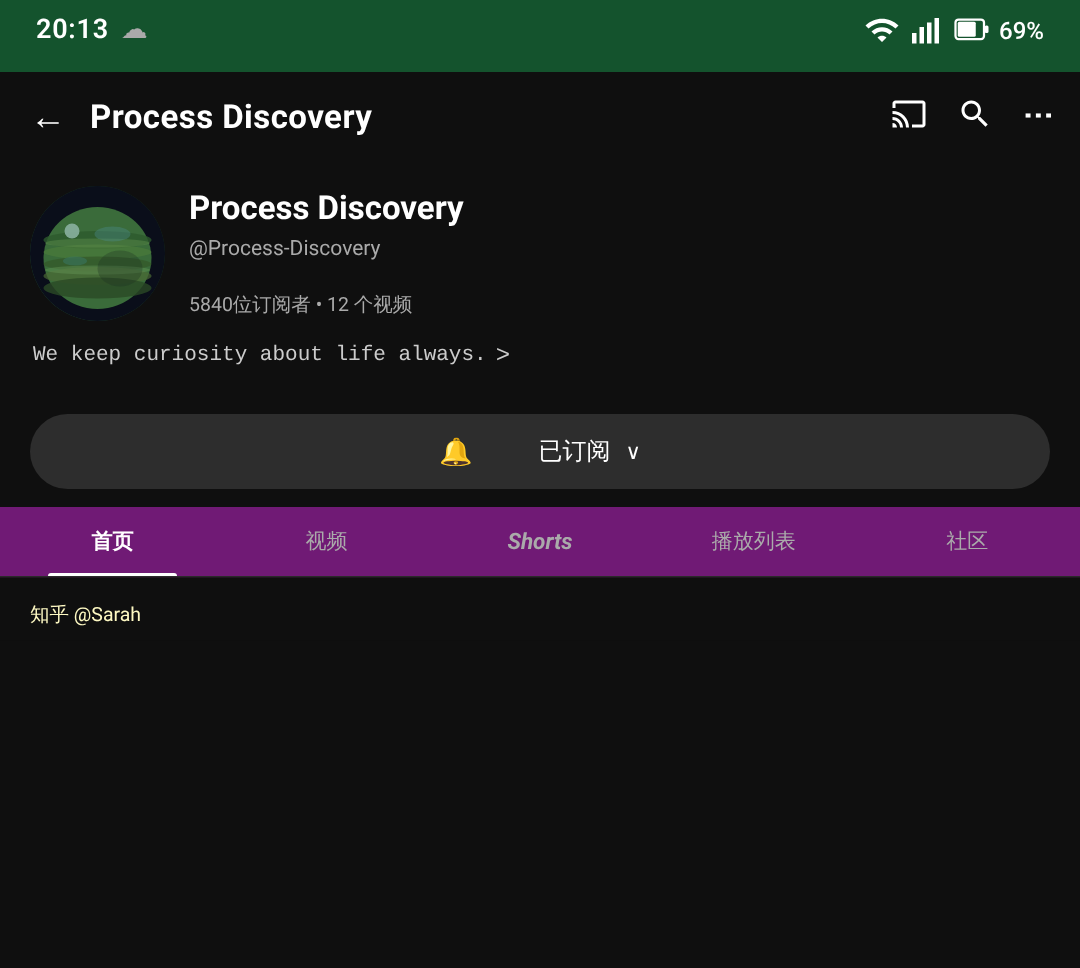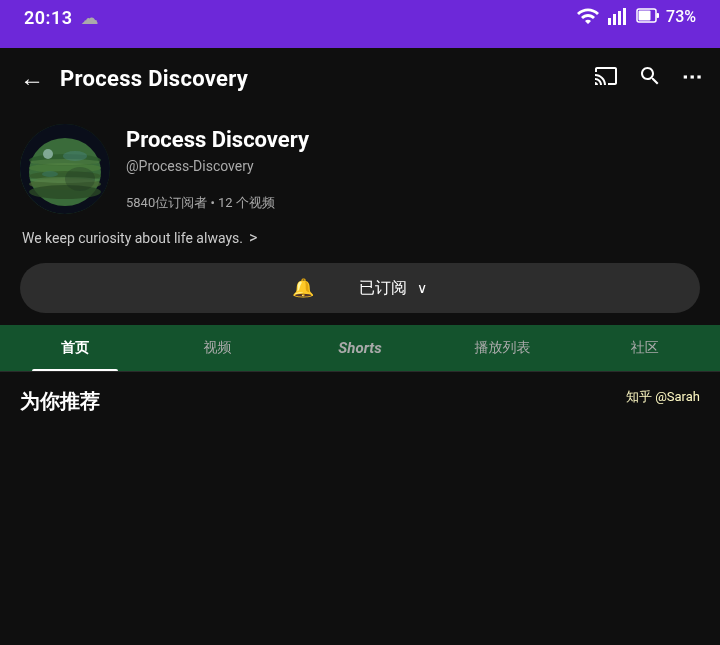--- a/index.html
+++ b/index.html
@@ -15,24 +15,24 @@
       width: 720px;
       height: 645px;
       overflow: hidden;
       position: relative;
     }
 
     
     .status-bar {
       display: flex;
       justify-content: space-between;
-      align-items: flex-end;
-      padding: 20px 24px;
+      align-items: flex-start;
+      padding: 8px 24px;
       height: 48px;
-      background-color: #6d28d9;
+      background-color: #14532d;
     }
 
     .status-time {
       font-size: 18px;
       font-weight: 600;
       color: #ffffff;
       letter-spacing: 0.5px;
     }
 
     .status-left {
@@ -134,22 +134,23 @@
       font-size: 13px;
       color: #aaaaaa;
     }
 
     .channel-description {
       display: flex;
       align-items: center;
       gap: 6px;
       font-size: 14px;
       color: #cccccc;
-      margin-bottom: 16px;
+      margin-bottom: 30px;
       padding: 0 2px;
+      font-family: Liberation Mono, monospace;
     }
 
     .description-arrow {
       font-size: 16px;
       color: #cccccc;
     }
 
     
     .subscribe-btn {
       width: 100%;
@@ -181,21 +182,21 @@
       font-size: 14px;
       color: #ffffff;
     }
 
     
     .tabs-container {
       display: flex;
       align-items: center;
       border-bottom: 1px solid #2a2a2a;
       margin-top: 0;
-      background-color: #14532d;
+      background-color: #701a75;
       padding: 0 4px;
     }
 
     .tab-item {
       flex: 1;
       text-align: center;
       padding: 14px 4px;
       font-size: 14px;
       color: #aaaaaa;
       cursor: pointer;
@@ -287,21 +288,21 @@
       <rect x="7" y="10" width="3" height="11" fill="white"></rect>
       <rect x="12" y="7" width="3" height="14" fill="white"></rect>
       <rect x="17" y="4" width="3" height="17" fill="white"></rect>
     </svg>
 
     <svg class="icon-svg" viewBox="0 0 24 24" width="24" height="18">
       <rect x="1" y="5" width="19" height="13" rx="2" ry="2" fill="none" stroke="white" stroke-width="1.5"></rect>
       <rect x="20.5" y="9" width="2.5" height="5" rx="1" fill="white"></rect>
       <rect x="2.5" y="6.5" width="12" height="10" rx="1" fill="white"></rect>
     </svg>
-    <span class="status-battery">73%</span>
+    <span class="status-battery">69%</span>
   </div>
 </div>
 
 <div class="top-nav">
   <span class="back-btn">←</span>
   <span class="nav-title">Process Discovery</span>
   <div class="nav-icons">
 
     <span>
       <svg class="icon-svg" viewBox="0 0 24 24" width="26" height="26">
@@ -382,15 +383,14 @@
   </div>
   <div class="tab-item">
     <span>播放列表</span>
   </div>
   <div class="tab-item">
     <span>社区</span>
   </div>
 </div>
 
 <div class="bottom-section">
-  <span class="recommended-title">为你推荐</span>
   <span class="watermark">知乎 @Sarah</span>
 </div>
 
 </body></html>

